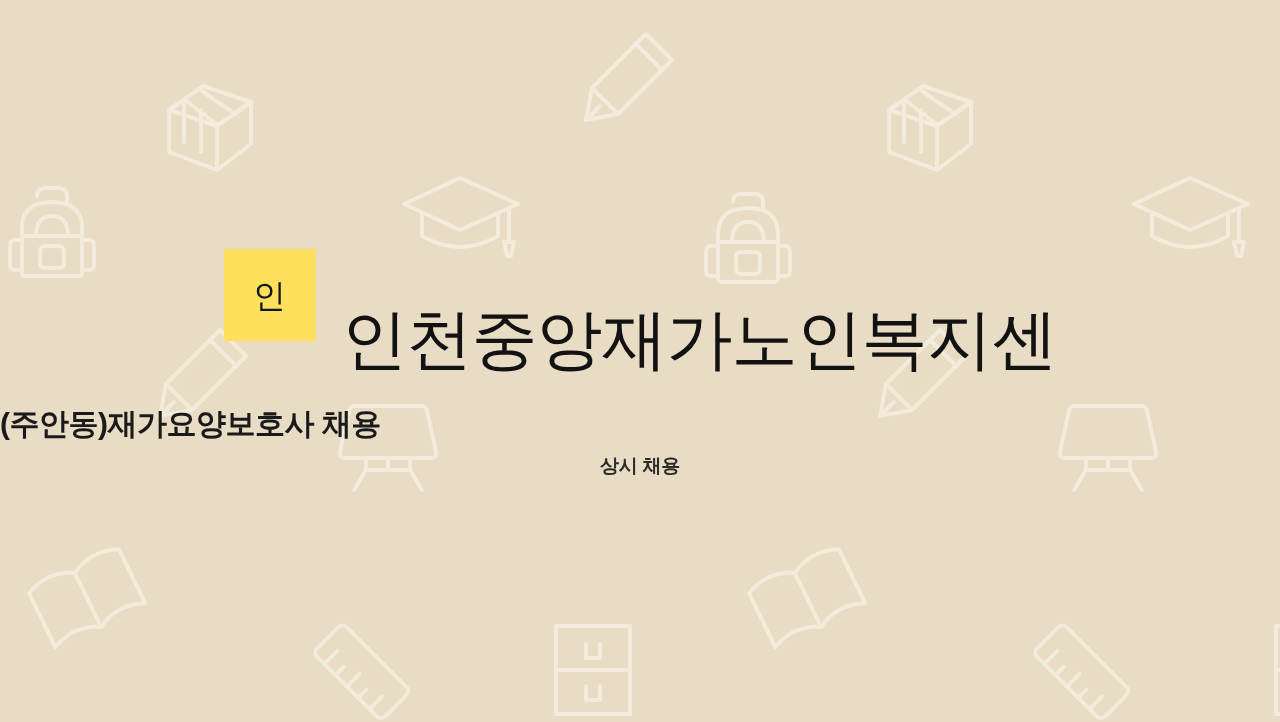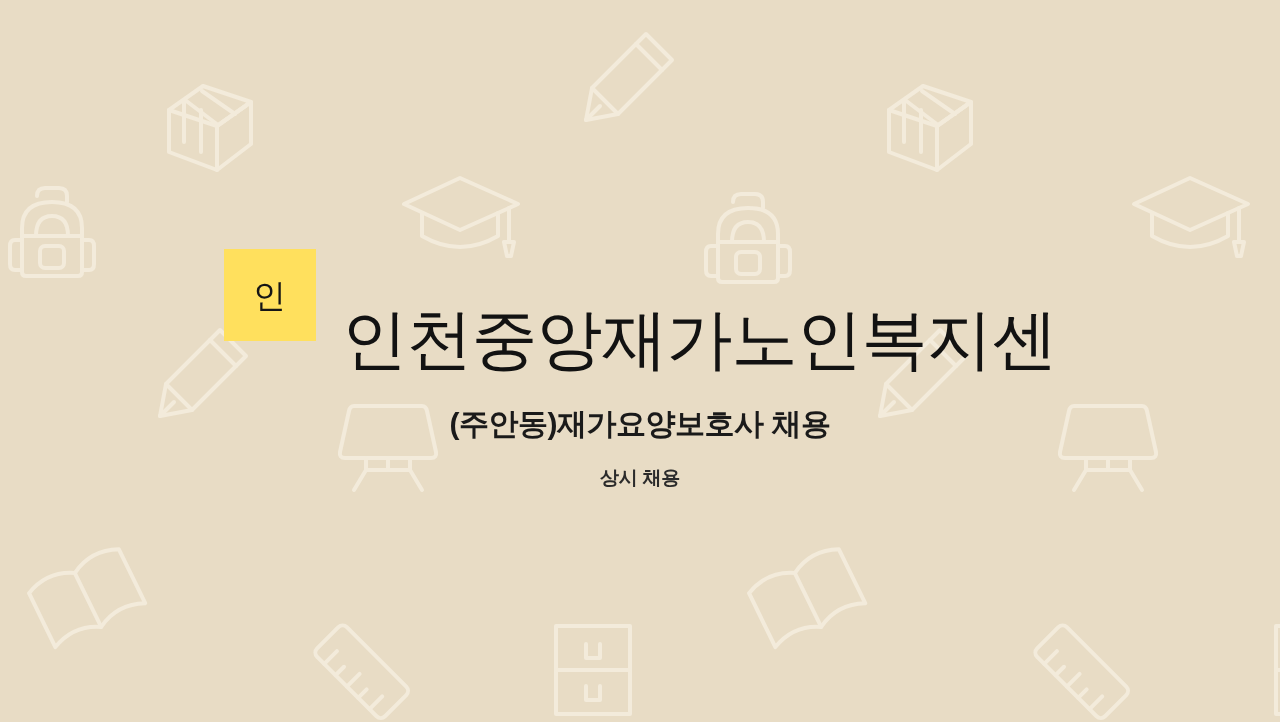--- a/index.html
+++ b/index.html
@@ -82,33 +82,33 @@
     color: #121212;
     white-space: nowrap;
     letter-spacing: -1px;
   }
 
   #subtitle {
     position: absolute;
     left: 0;
     right: 0;
     top: 404px;
-    text-align: center;
+    text-align: left;
     font-size: 30px;
     line-height: 40px;
     font-weight: 700;
     color: #1a1a1a;
     letter-spacing: -0.5px;
   }
 
   #hiring-type {
     position: absolute;
     left: 0;
     right: 0;
-    top: 464px;
+    top: 452px;
     text-align: center;
     font-size: 19px;
     line-height: 28px;
     font-weight: 700;
     color: #2b2b2b;
     letter-spacing: -0.3px;
   }
 </style>
 </head>
 <body>

